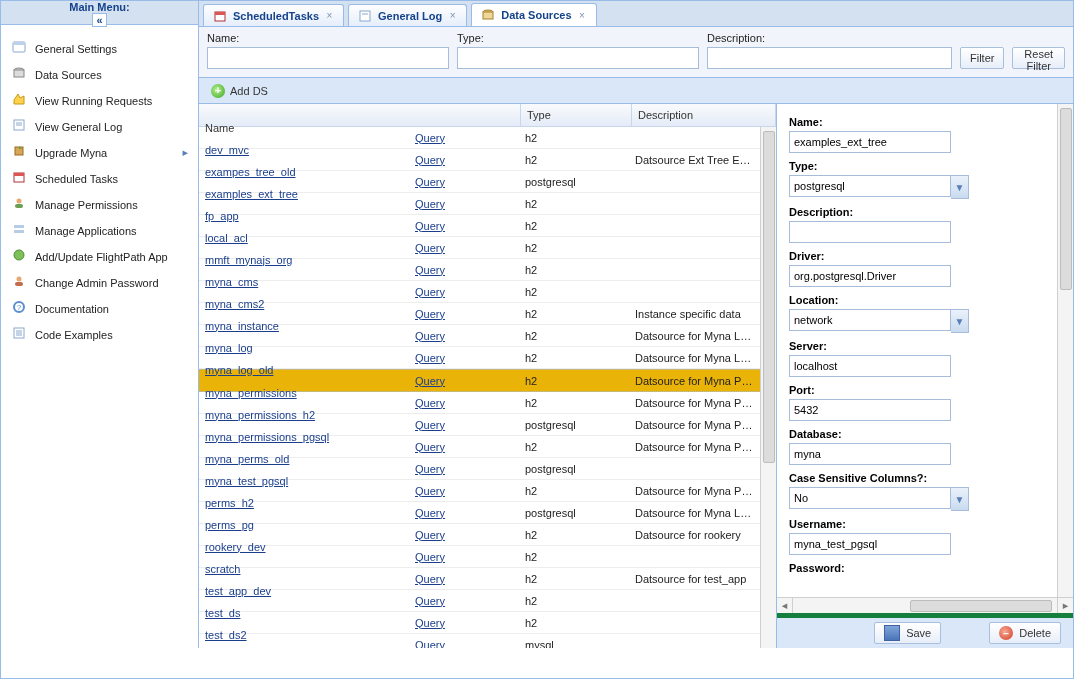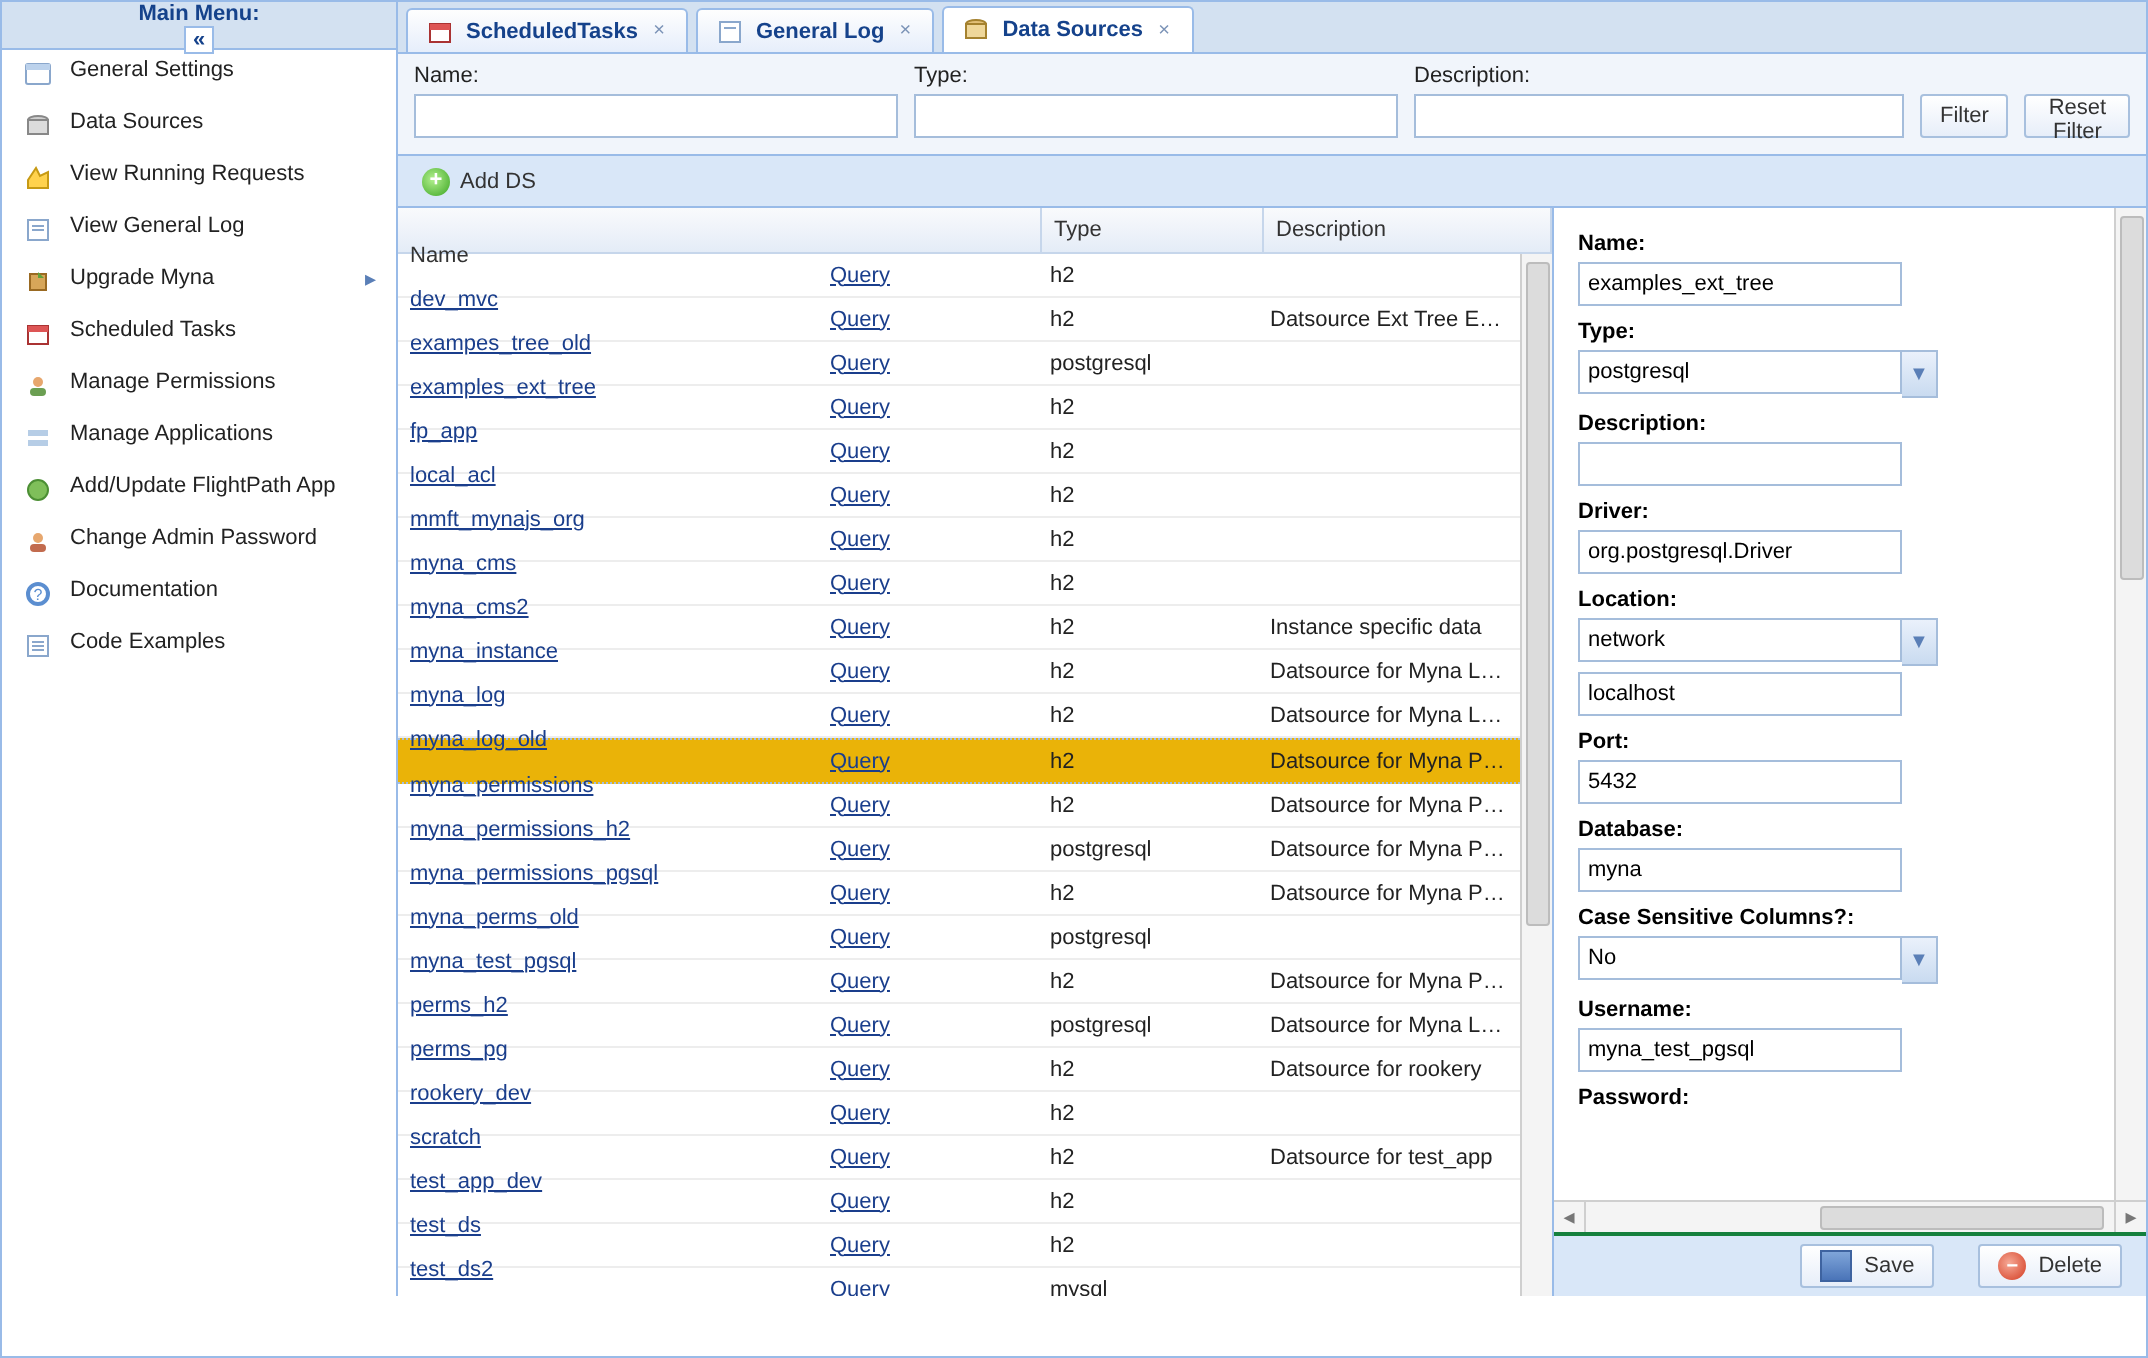--- a/index.html
+++ b/index.html
@@ -18,21 +18,21 @@
   .cols { display: flex; height: calc(100% - 30px); }
   .sidebar { width: 197px; border-right: 1px solid #99bbe8; background: #fff; }
   .main { flex: 1; display: flex; flex-direction: column; min-width: 0; }
 
   
   .sidehead { background: #d3e1f1; border-bottom: 1px solid #99bbe8; height: 23px; display: flex; align-items: center; padding: 0 6px; flex-direction: column; }
   .sidehead span { color: #15428b; font-weight: bold; font-size: 11px; }
   .collapse-icon { border: 1px solid #99bbe8; background: #fff; width: 13px; height: 13px; display: inline-flex; justify-content: center; align-items: center; color: #4a6d9e; font-size: 11px; cursor: pointer; }
 
   .menu-items { padding: 4px 0; }
-  .mitem { height: 26px; display: flex; align-items: flex-start; padding: 0 10px; cursor: pointer; gap: 8px; }
+  .mitem { height: 26px; display: flex; align-items: flex-end; padding: 0 10px; cursor: pointer; gap: 8px; }
   .ic { width: 16px; height: 16px; display: inline-flex; justify-content: center; align-items:center; }
 
   
   .tabstrip { height: 25px; background: #d3e1f1; border-bottom: 1px solid #99bbe8; display: flex; align-items: flex-end; padding-left: 4px; gap: 4px; }
   .tab { border: 1px solid #99bbe8; border-bottom: none; background: linear-gradient(#fefefe,#e6eefb); height: 21px; padding: 0 8px; display: inline-flex; align-items: center; gap: 5px; border-radius: 3px 3px 0 0; color: #15428b; cursor: pointer; position: relative; }
   .tab.active { background: #fff; height: 22px; }
   .tab .tablabel { font-weight: bold; font-size: 11px; }
   .tabclose { width: 11px; height: 11px; line-height: 11px; border-radius: 2px; color: #7b93b7; font-size: 10px; text-align: center; cursor: pointer; }
 
   
@@ -64,21 +64,21 @@
   a.lnk { color: #1a3e8c; text-decoration: underline; cursor: pointer; }
 
   
   .formpane { width: 296px; display:flex; flex-direction:column; }
   .formscroll { flex:1; overflow:hidden; padding: 8px 12px; display:flex; flex-direction:column; gap: 3px; position:relative; }
   .flabel { font-weight: bold; font-size: 11px; color: #000; margin-top: 4px; }
   .finput { border: 1px solid #a5bddb; background:#fff; height: 20px; width: 152px; padding: 0 4px; font-size:11px; }
   .fselect-wrap { display:flex; }
   .fselect { border: 1px solid #a5bddb; background:#fff; height: 20px; width: 152px; padding: 0 4px; font-size:11px; }
   .trig { width: 17px; height: 22px; border:1px solid #a5bddb; border-left:none; background: linear-gradient(#eaf1fb,#c9dbf0); display:flex; justify-content:center; align-items:center; color:#5a7fb7; font-size:10px; cursor:pointer; }
-  .btnbar { border-top:2px solid #15803d; background: #d9e7f8; height: 30px; display:flex; justify-content:flex-end; align-items:center; gap: 22px; padding-right: 12px; }
+  .btnbar { border-top:5px solid #15803d; background: #d9e7f8; height: 30px; display:flex; justify-content:flex-end; align-items:center; gap: 48px; padding-right: 12px; }
   .btnbar .ext-btn { display:inline-flex; align-items:center; gap:6px; }
   .hscroll-mini { height:15px; border-top:1px solid #cfcfcf; background:#f4f4f4; position:relative; }
   .hscroll-mini .thumb { position:absolute; left:45%; top:2px; width:140px;height:10px; background:#dcdcdc; border:1px solid #bcbcbc; border-radius:2px; }
   .hscroll-mini .arrl,.hscroll-mini .arrr { position:absolute; top:0; width:15px;height:15px; display:flex;align-items:center;justify-content:center;color:#777;cursor:pointer; }
   .hscroll-mini .arrl { left:0; border-right:1px solid #cfcfcf;}
   .hscroll-mini .arrr { right:0; border-left:1px solid #cfcfcf;}
 
   .gridpane .vscrollbar { width:15px; background:#f4f4f4; border-left:1px solid #cfcfcf; position:relative;}
   .gridpane .vscrollbar .thumb{ position:absolute; left:2px; top:4px; width:10px; height:330px; background:#dcdcdc; border:1px solid #bcbcbc; border-radius:2px;}
   .gridpane-row { display:flex; flex:1; min-height:0;}
@@ -449,20 +449,21 @@
                 </div>
               <div class="flabel">Description:</div>
               <input class="finput" value="" style="">
               <div class="flabel">Driver:</div>
               <input class="finput" value="org.postgresql.Driver" style="">
               <div class="flabel">Location:</div>
               <div class="fselect-wrap">
                   <input class="fselect" value="network" style="">
                   <span class="trig">▼</span>
                 </div>
+              <div class="flabel">Server:</div>
               <input class="finput" value="localhost" style="">
               <div class="flabel">Port:</div>
               <input class="finput" value="5432" style="">
               <div class="flabel">Database:</div>
               <input class="finput" value="myna" style="">
               <div class="flabel">Case Sensitive Columns?:</div>
               <div class="fselect-wrap">
                   <input class="fselect" value="No" style="">
                   <span class="trig">▼</span>
                 </div>

